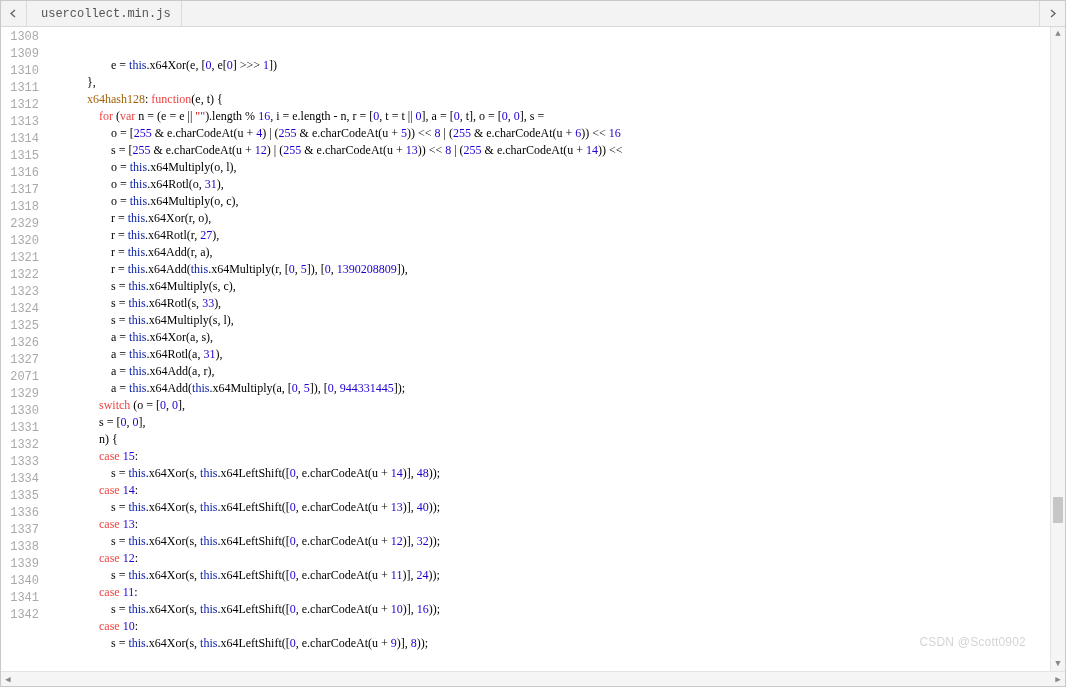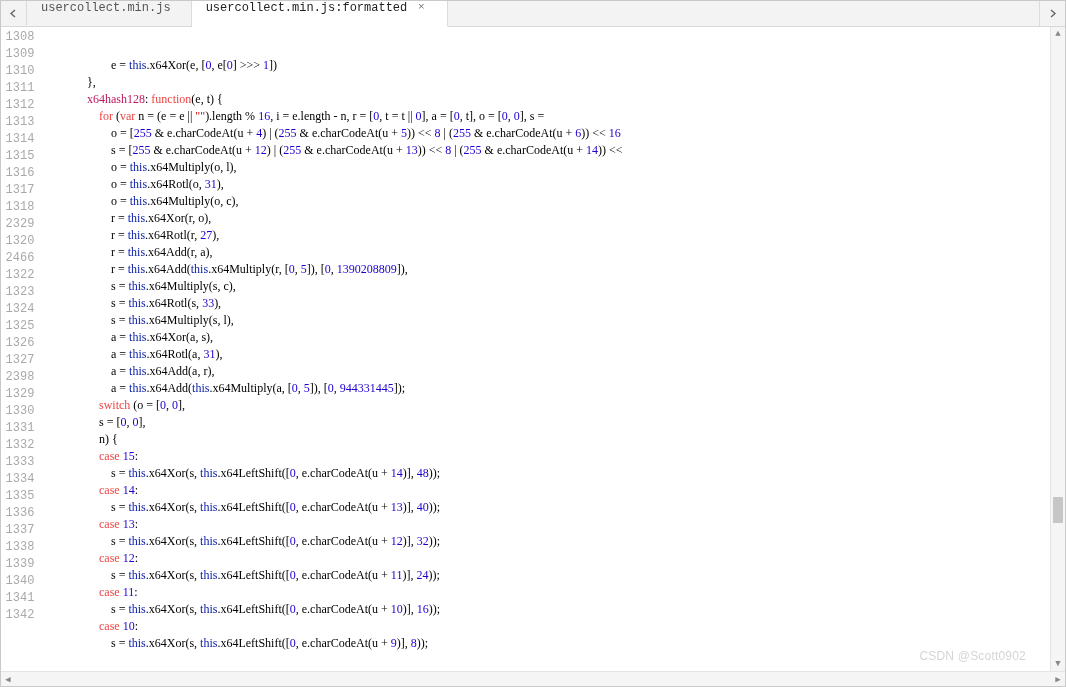--- a/index.html
+++ b/index.html
@@ -2,64 +2,60 @@
 <html><head>
 <meta charset="utf-8">
 <style>
   * { margin: 0; padding: 0; box-sizing: border-box; }
   html, body { width: 1066px; height: 687px; overflow: hidden; font-family: Consolas, "Courier New", monospace; font-size: 12px; background: #ffffff; color: #222; }
   .frame { width: 1066px; height: 687px; display: flex; flex-direction: column; border: 1px solid #c9c9c9; }
   .tabbar { height: 26px; background: #f3f3f3; border-bottom: 1px solid #d8d8d8; display: flex; align-items: stretch; position: relative; }
   .tabbar .navbox { width: 26px; display: flex; align-items: center; justify-content: center; border-right: 1px solid #dcdcdc; cursor: pointer; }
   .tabbar .navbox.right { margin-left: auto; border-right: none; border-left: 1px solid #dcdcdc; }
   .tabbar .navbox svg path { fill: none; stroke: #666; stroke-width: 1.4; }
-  .tab { display: flex; align-items: flex-start; padding: 0 20px 0 14px; border-right: 1px solid #dcdcdc; gap: 8px; color: #555; cursor: pointer; }
+  .tab { display: flex; align-items: center; padding: 0 10px 0 14px; border-right: 1px solid #dcdcdc; gap: 8px; color: #555; cursor: pointer; }
   .tab.active { background: #ffffff; color: #222; border-bottom: 1px solid #ffffff; margin-bottom: -1px; }
   .tab .close { width: 12px; height: 12px; display: flex; align-items: center; justify-content: center; color: #777; font-size: 11px; }
   .editor { flex: 1; display: flex; overflow: hidden; position: relative; }
-  .gutter { width: 46px; background: #ffffff; color: #a9a9a9; text-align: center; padding: 2px 8px 0 0; border-right: 0; user-select: none; }
+  .gutter { width: 46px; background: #ffffff; color: #a9a9a9; text-align: right; padding: 2px 8px 0 0; border-right: 0; user-select: none; }
   .gutter div { height: 17px; line-height: 17px; }
   .code { flex: 1; padding: 2px 0 0 0; overflow: hidden; white-space: pre; position: relative; }
   .code-inner { padding-left: 4px; font-family: Liberation Serif, serif; }
   .code .ln { height: 17px; line-height: 17px; }
   .vscroll { width: 15px; background: #f5f5f5; border-left: 1px solid #e4e4e4; position: relative; }
   .vscroll .thumb { position: absolute; left: 2px; right: 2px; top: 470px; height: 26px; background: #c6c6c6; border-radius: 1px; }
   .vscroll .arrow { position: absolute; left: 0; right: 0; height: 14px; display:flex; align-items:center; justify-content:center; color:#888; font-size:9px; }
   .vscroll .arrow.up { top: 0; }
   .vscroll .arrow.down { bottom: 0; }
   .hscroll { height: 15px; background: #f5f5f5; border-top: 1px solid #e4e4e4; position: relative; }
   .hscroll .arrow { position:absolute; top:0; bottom:0; width:14px; display:flex; align-items:center; justify-content:center; color:#888; font-size:9px; }
   .hscroll .arrow.left { left:0; } .hscroll .arrow.right { right:0; }
   
   .kw { color: #ef4444; }      
   .thisk { color: #0d22aa; }
   .s  { color: #c41a16; }       
   .n  { color: #1c00cf; }       
   .p  { color: #000; }          
   .id { color: #000; }
-  .def { color: #be185d; }
-  .watermark { position: absolute; right: 24px; bottom: 8px; color: rgba(0,0,0,0.18); font-family: Arial, sans-serif; font-size: 12px; letter-spacing: 0.2px; pointer-events:none; }
+  .def { color: #a16207; }
+  .watermark { position: absolute; right: 24px; bottom: 22px; color: rgba(0,0,0,0.18); font-family: Arial, sans-serif; font-size: 12px; letter-spacing: 0.2px; pointer-events:none; }
 </style>
 </head>
 <body>
 
 <div class="frame">
   <div class="tabbar">
     <div class="navbox">
       <svg width="9" height="9">
           <path d="M6 1 L2 4.5 L6 8"></path>
         </svg>
     </div>
     <div id="tabs-host" style="display: flex;">
         <div class="tab">
           <span>usercollect.min.js</span>
-        </div>
-        <div class="tab active">
-          <span>usercollect.min.js:formatted</span>
-          <span class="close">×</span>
         </div>
       </div>
     <div class="navbox right">
       <svg width="9" height="9">
           <path d="M3 1 L7 4.5 L3 8"></path>
         </svg>
     </div>
   </div>
 
   <div class="editor">
@@ -70,28 +66,28 @@
         <div>1311</div>
         <div>1312</div>
         <div>1313</div>
         <div>1314</div>
         <div>1315</div>
         <div>1316</div>
         <div>1317</div>
         <div>1318</div>
         <div>2329</div>
         <div>1320</div>
-        <div>2466</div>
+        <div>1321</div>
         <div>1322</div>
         <div>1323</div>
         <div>1324</div>
         <div>1325</div>
         <div>1326</div>
         <div>1327</div>
-        <div>2398</div>
+        <div>2071</div>
         <div>1329</div>
         <div>1330</div>
         <div>1331</div>
         <div>1332</div>
         <div>1333</div>
         <div>1334</div>
         <div>1335</div>
         <div>1336</div>
         <div>1337</div>
         <div>1338</div>

